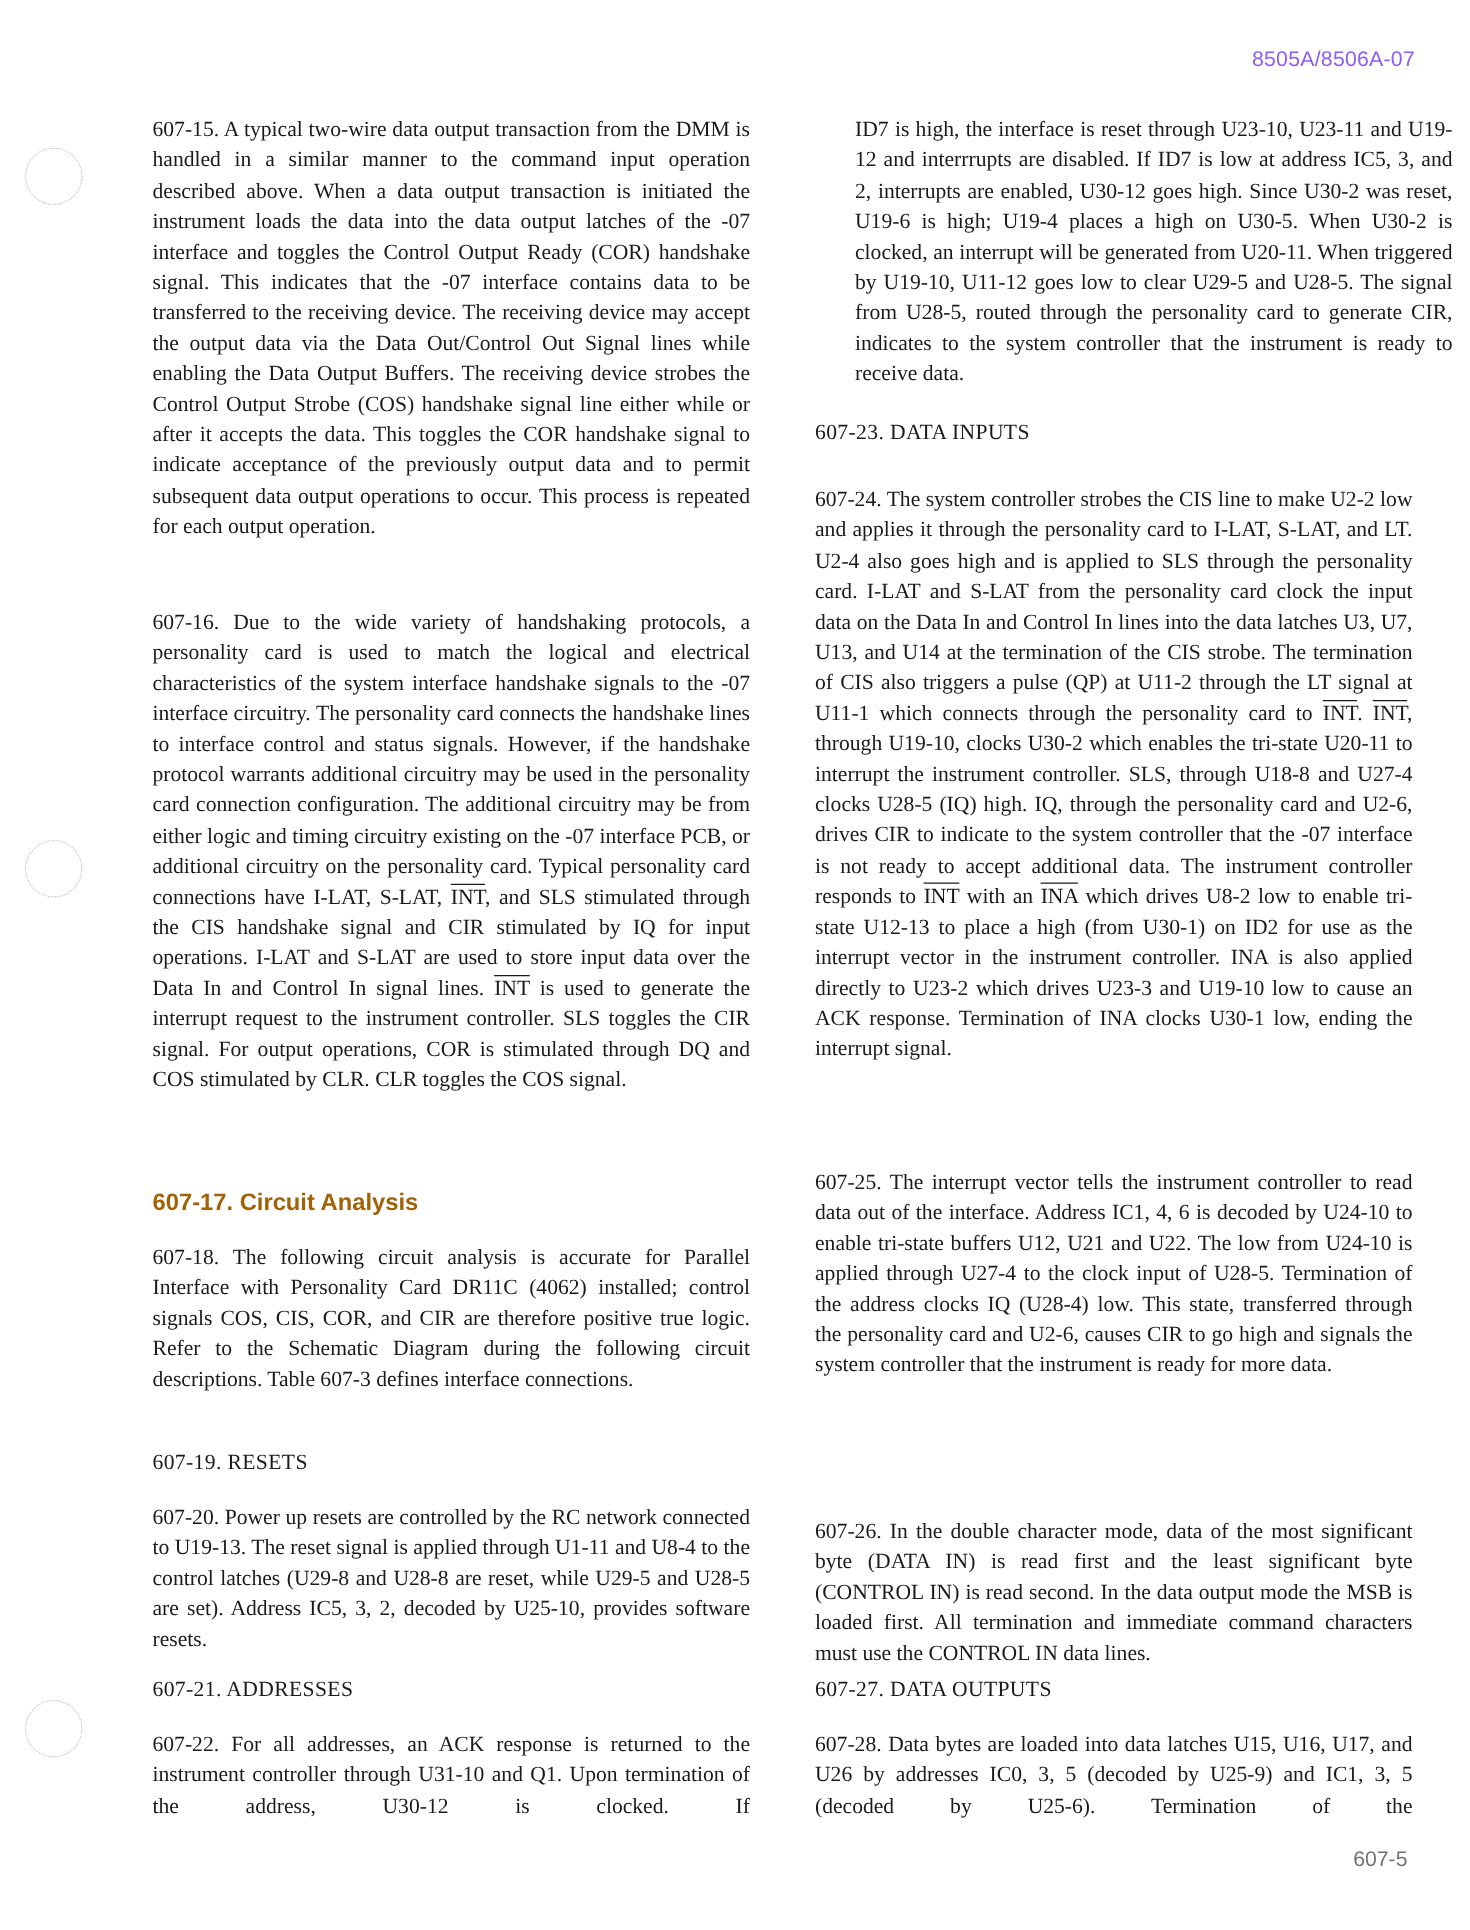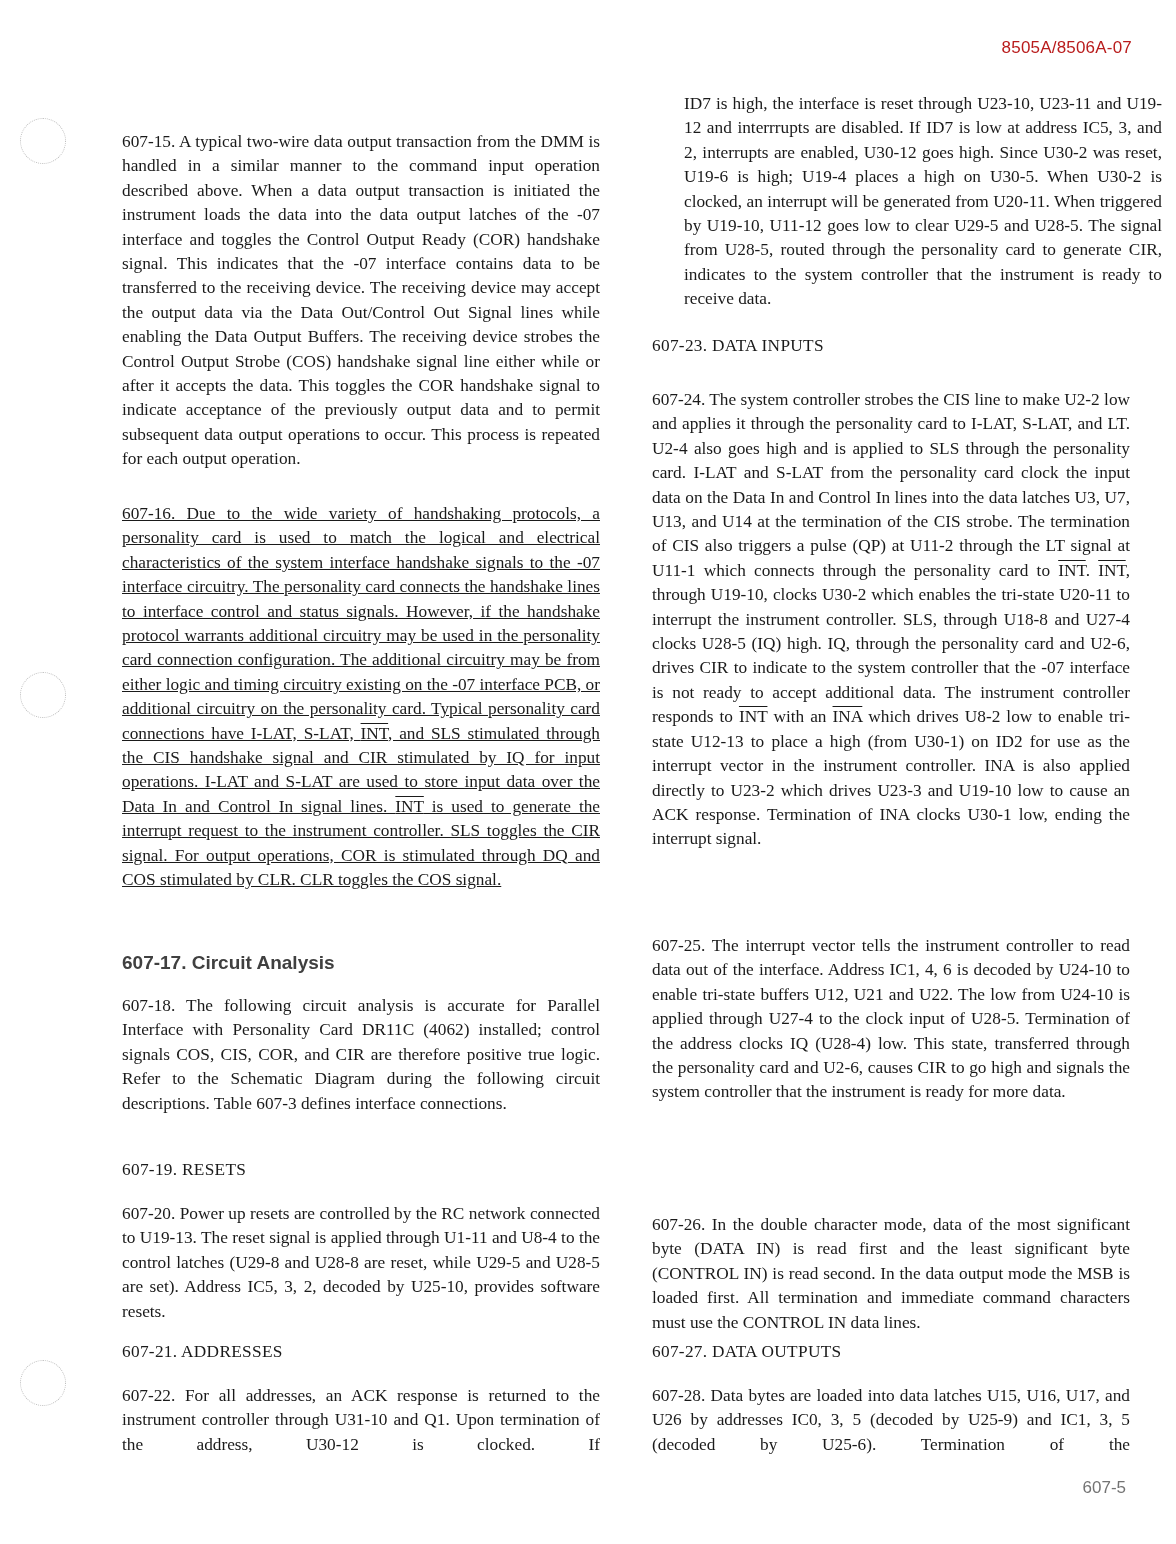--- a/index.html
+++ b/index.html
@@ -1,48 +1,48 @@
 <!DOCTYPE html>
 <html><head>
 <meta charset="utf-8">
 <style>
   html, body { margin: 0; padding: 0; background: #ffffff; }
   body { width: 1176px; height: 1544px; position: relative; overflow: hidden;
          font-family: "Liberation Serif", "DejaVu Serif", serif; color: #1a1a1a; }
   .header { position: absolute; top: 38px; right: 44px; font-family: "Liberation Sans", "DejaVu Sans", sans-serif;
-            font-size: 17px; color: #b91c1c; letter-spacing: 0.2px; }
+            font-size: 17px; color: #8b5cf6; letter-spacing: 0.2px; }
   .footer { position: absolute; top: 1478px; right: 50px; font-family: "Liberation Sans", "DejaVu Sans", sans-serif;
             font-size: 17px; color: #737373; text-align: center; }
   .punch { position: absolute; left: 20px; width: 46px; height: 46px; border-radius: 50%;
            border: 1px dotted #bdbdbd; box-sizing: border-box; }
   .col { position: absolute; top: 92px; width: 478px; }
   .col.left { left: 122px; }
   .col.right { left: 652px; }
   p { margin: 0; font-size: 17.3px; line-height: 24.4px; text-align: justify; }
   .block { position: absolute; left: 0; width: 478px; }
   .h-major { font-family: "Liberation Sans", "DejaVu Sans", sans-serif; font-weight: bold; font-size: 19px;
-             color: #404040; margin: 0; }
+             color: #a16207; margin: 0; }
   .h-minor { font-size: 17.3px; margin: 0; letter-spacing: 0.3px; }
   .ov { text-decoration: overline; }
 </style>
 </head>
 <body>
 
 <div class="header">8505A/8506A-07</div>
 
 <div class="punch" style="top:118px;"></div>
 <div class="punch" style="top:672px;"></div>
 <div class="punch" style="top:1360px;"></div>
 
 <div class="col left">
-  <div class="block" style="top:0px;margin-top:38px;">
+  <div class="block" style="top:0px;">
     <p>607-15. A typical two-wire data output transaction from the DMM is handled in a similar manner to the command input operation described above. When a data output transaction is initiated the instrument loads the data into the data output latches of the -07 interface and toggles the Control Output Ready (COR) handshake signal. This indicates that the -07 interface contains data to be transferred to the receiving device. The receiving device may accept the output data via the Data Out/Control Out Signal lines while enabling the Data Output Buffers. The receiving device strobes the Control Output Strobe (COS) handshake signal line either while or after it accepts the data. This toggles the COR handshake signal to indicate acceptance of the previously output data and to permit subsequent data output operations to occur. This process is repeated for each output operation.</p>
   </div>
 
-  <div class="block" style="top:410px;text-decoration:underline;">
+  <div class="block" style="top:394px;">
     <p><span>607-16. Due to the wide variety of handshaking protocols, a personality card is used to match the logical and electrical characteristics of the system interface handshake signals to the -07 interface circuitry. The personality card connects the handshake lines to interface control and status signals. However, if the handshake protocol warrants additional circuitry may be used in the personality card connection configuration. The additional circuitry may be from either logic and timing circuitry existing on the -07 interface PCB, or additional circuitry on the personality card. Typical personality card connections have I-LAT, S-LAT, </span><span class="ov">INT</span><span>, and SLS stimulated through the CIS handshake signal and CIR stimulated by IQ for input operations. I-LAT and S-LAT are used to store input data over the Data In and Control In signal lines. </span><span class="ov">INT</span><span> is used to generate the interrupt request to the instrument controller. SLS toggles the CIR signal. For output operations, COR is stimulated through DQ and COS stimulated by CLR. CLR toggles the COS signal.</span></p>
   </div>
 
   <div class="block" style="top:860px;">
     <h2 class="h-major">607-17. Circuit Analysis</h2>
   </div>
 
   <div class="block" style="top:902px;">
     <p>607-18. The following circuit analysis is accurate for Parallel Interface with Personality Card DR11C (4062) installed; control signals COS, CIS, COR, and CIR are therefore positive true logic. Refer to the Schematic Diagram during the following circuit descriptions. Table 607-3 defines interface connections.</p>
   </div>

